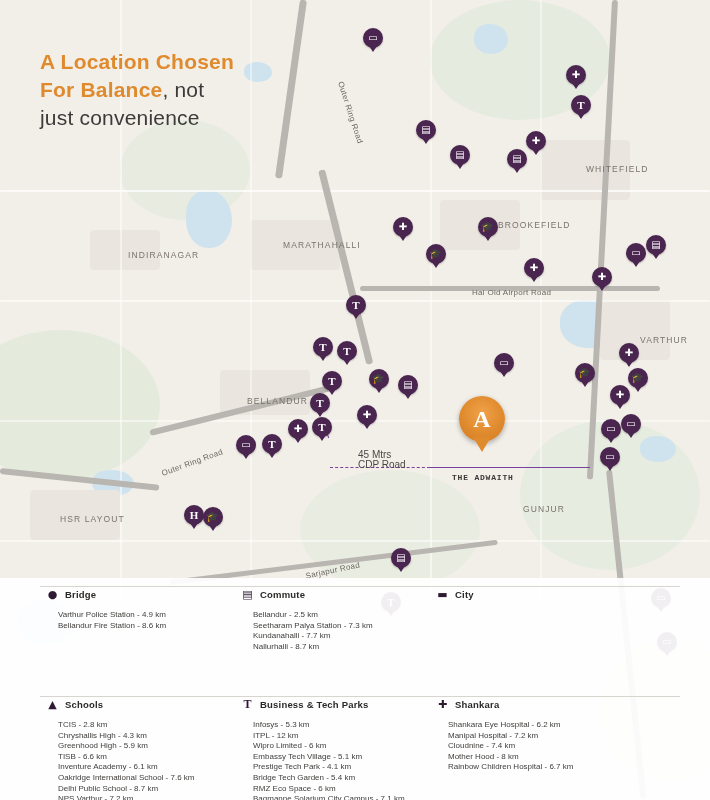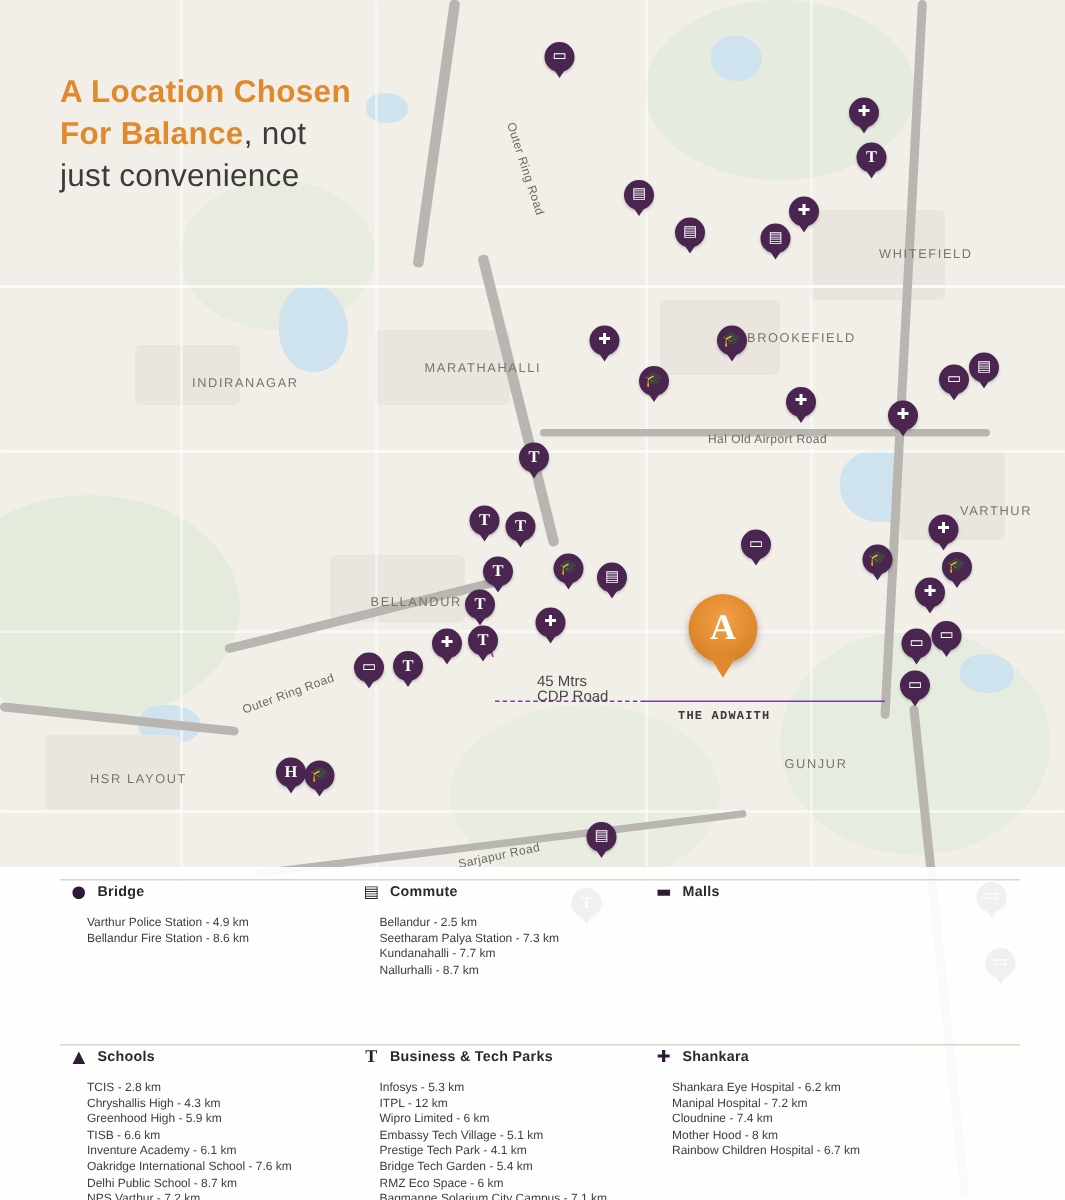--- a/index.html
+++ b/index.html
@@ -459,21 +459,21 @@
           <li>Bellandur - 2.5 km</li>
           <li>Seetharam Palya Station - 7.3 km</li>
           <li>Kundanahalli - 7.7 km</li>
           <li>Nallurhalli - 8.7 km</li>
         </ul>
       </div>
 
       <div class="cat">
         <div class="cat-head">
           <span class="cat-icon">▬</span>
-          <span class="cat-title">Malls</span>
+          <span class="cat-title">City</span>
         </div>
       </div>
 
       <div class="cat">
         <div class="cat-head">
           <span class="cat-icon">▲</span>
           <span class="cat-title">Schools</span>
         </div>
         <ul class="cat-list">
           <li>TCIS - 2.8 km</li>

